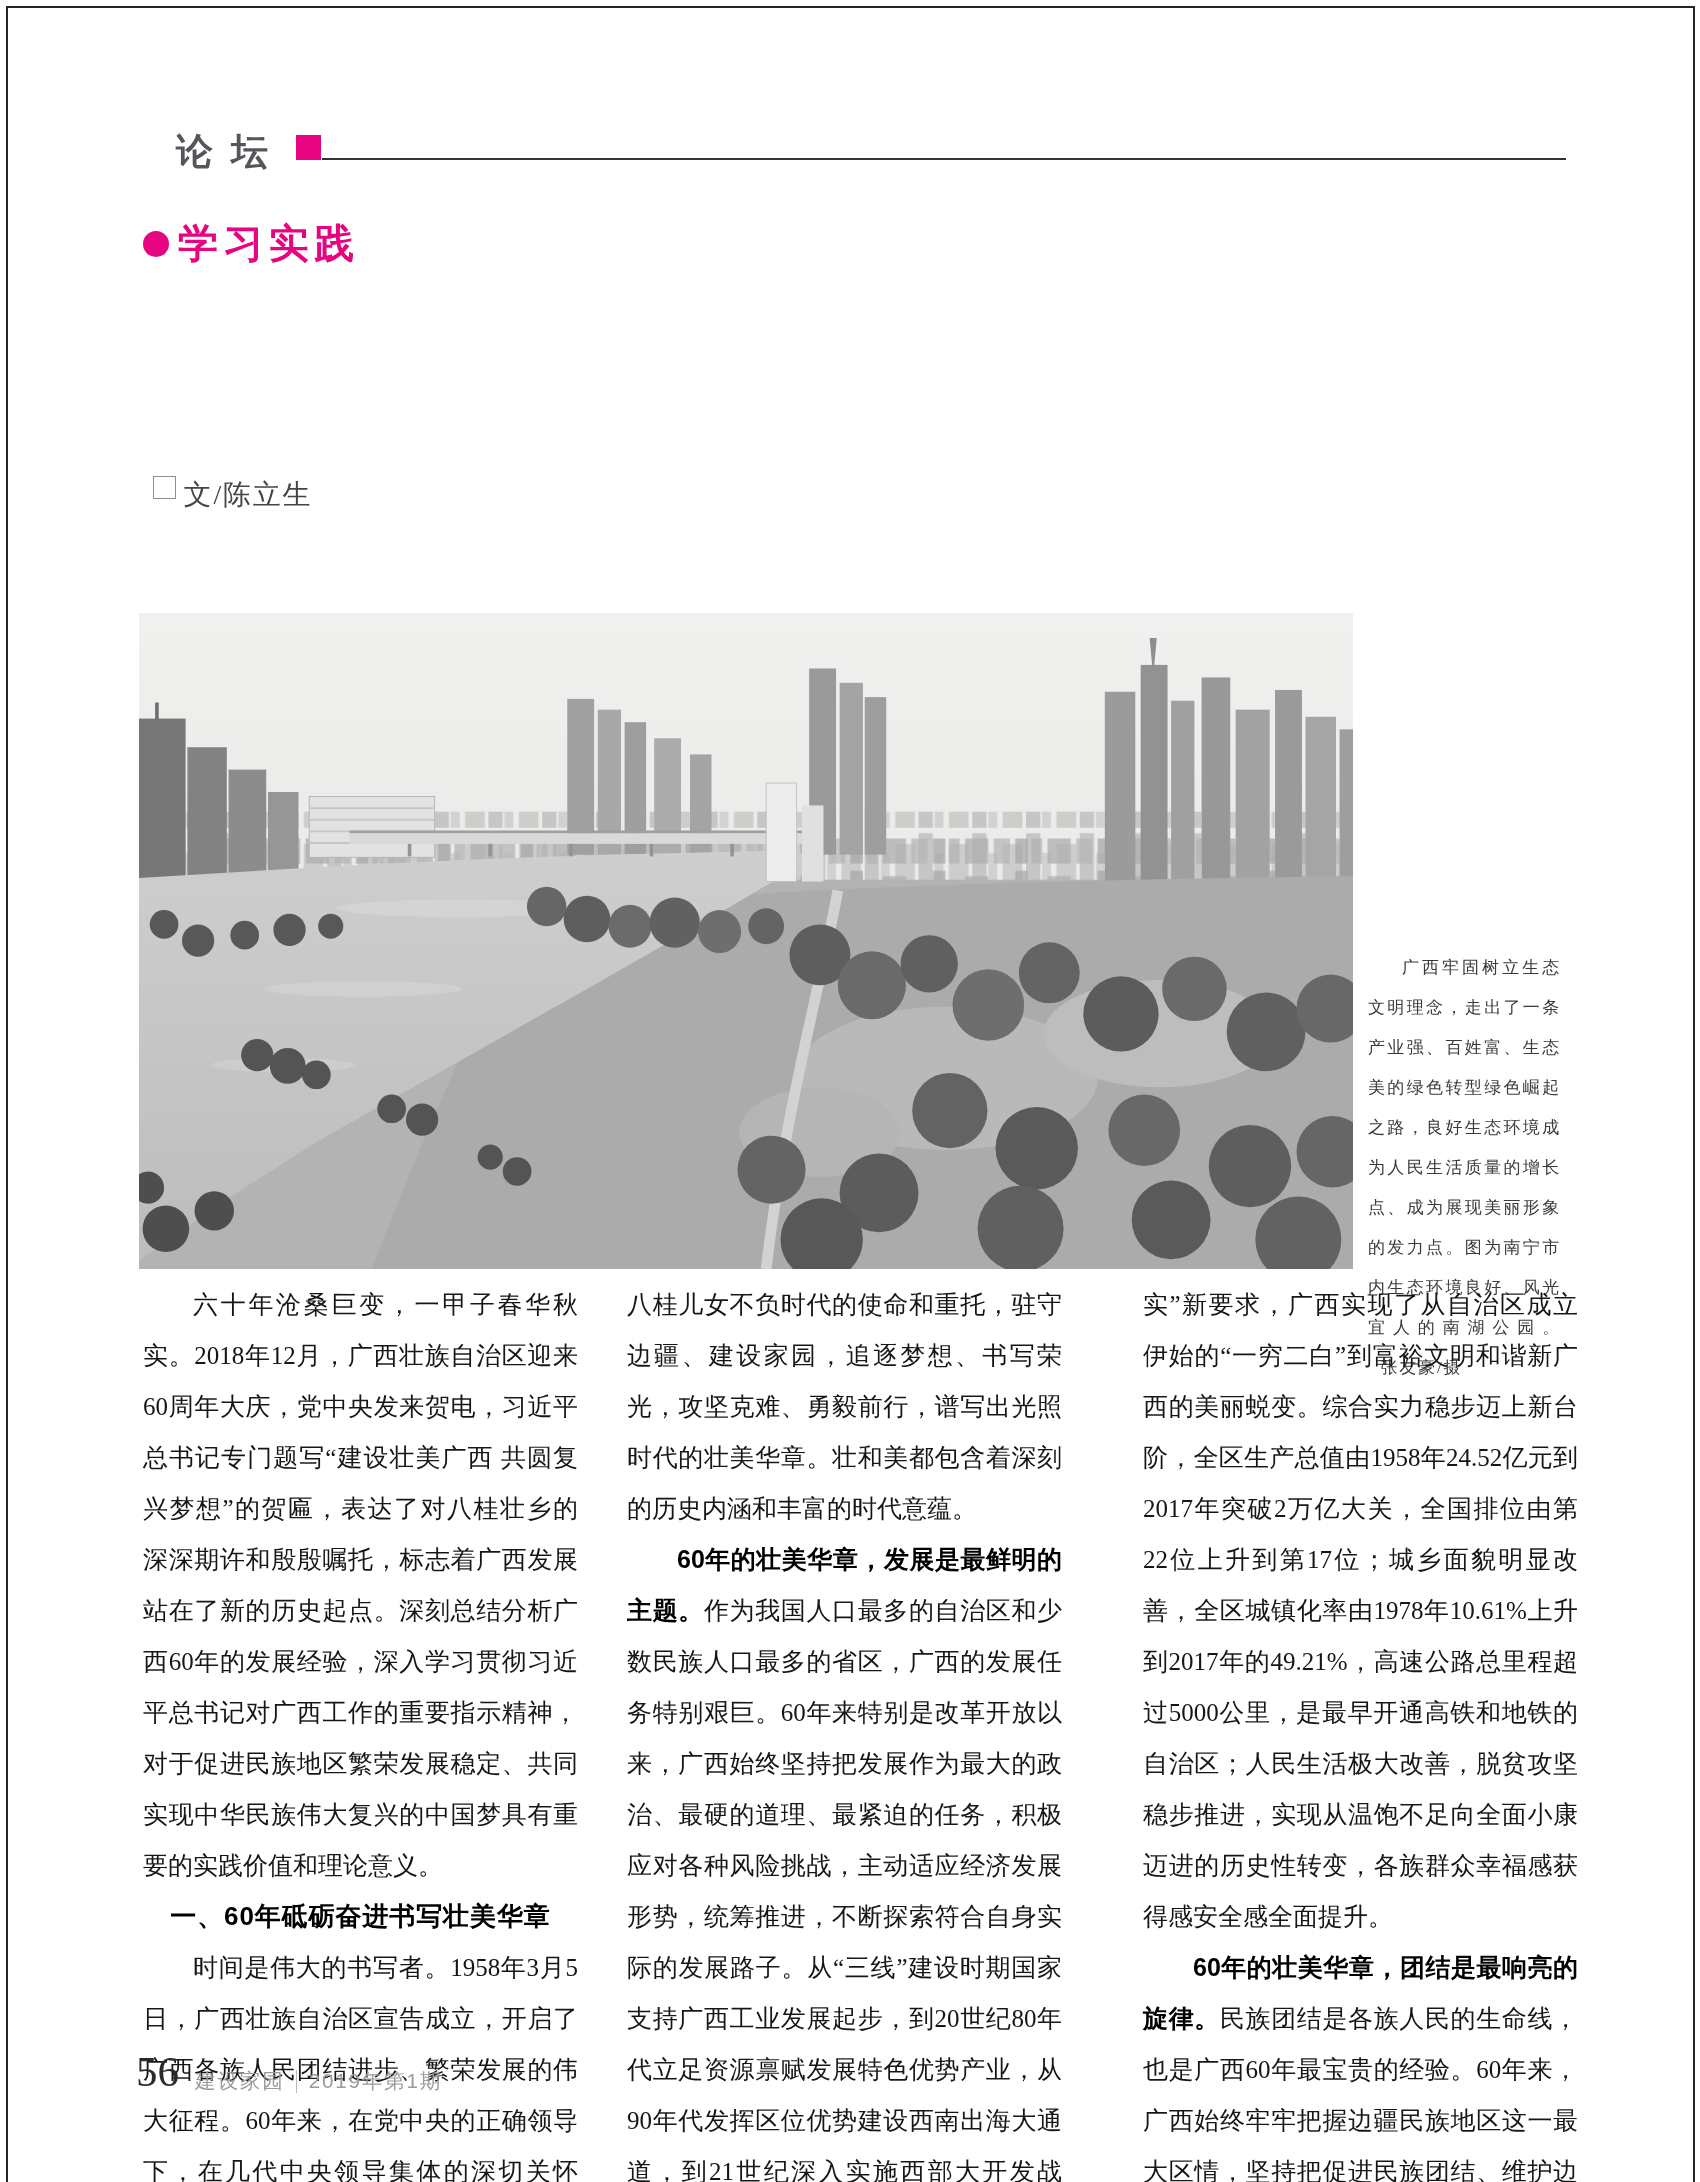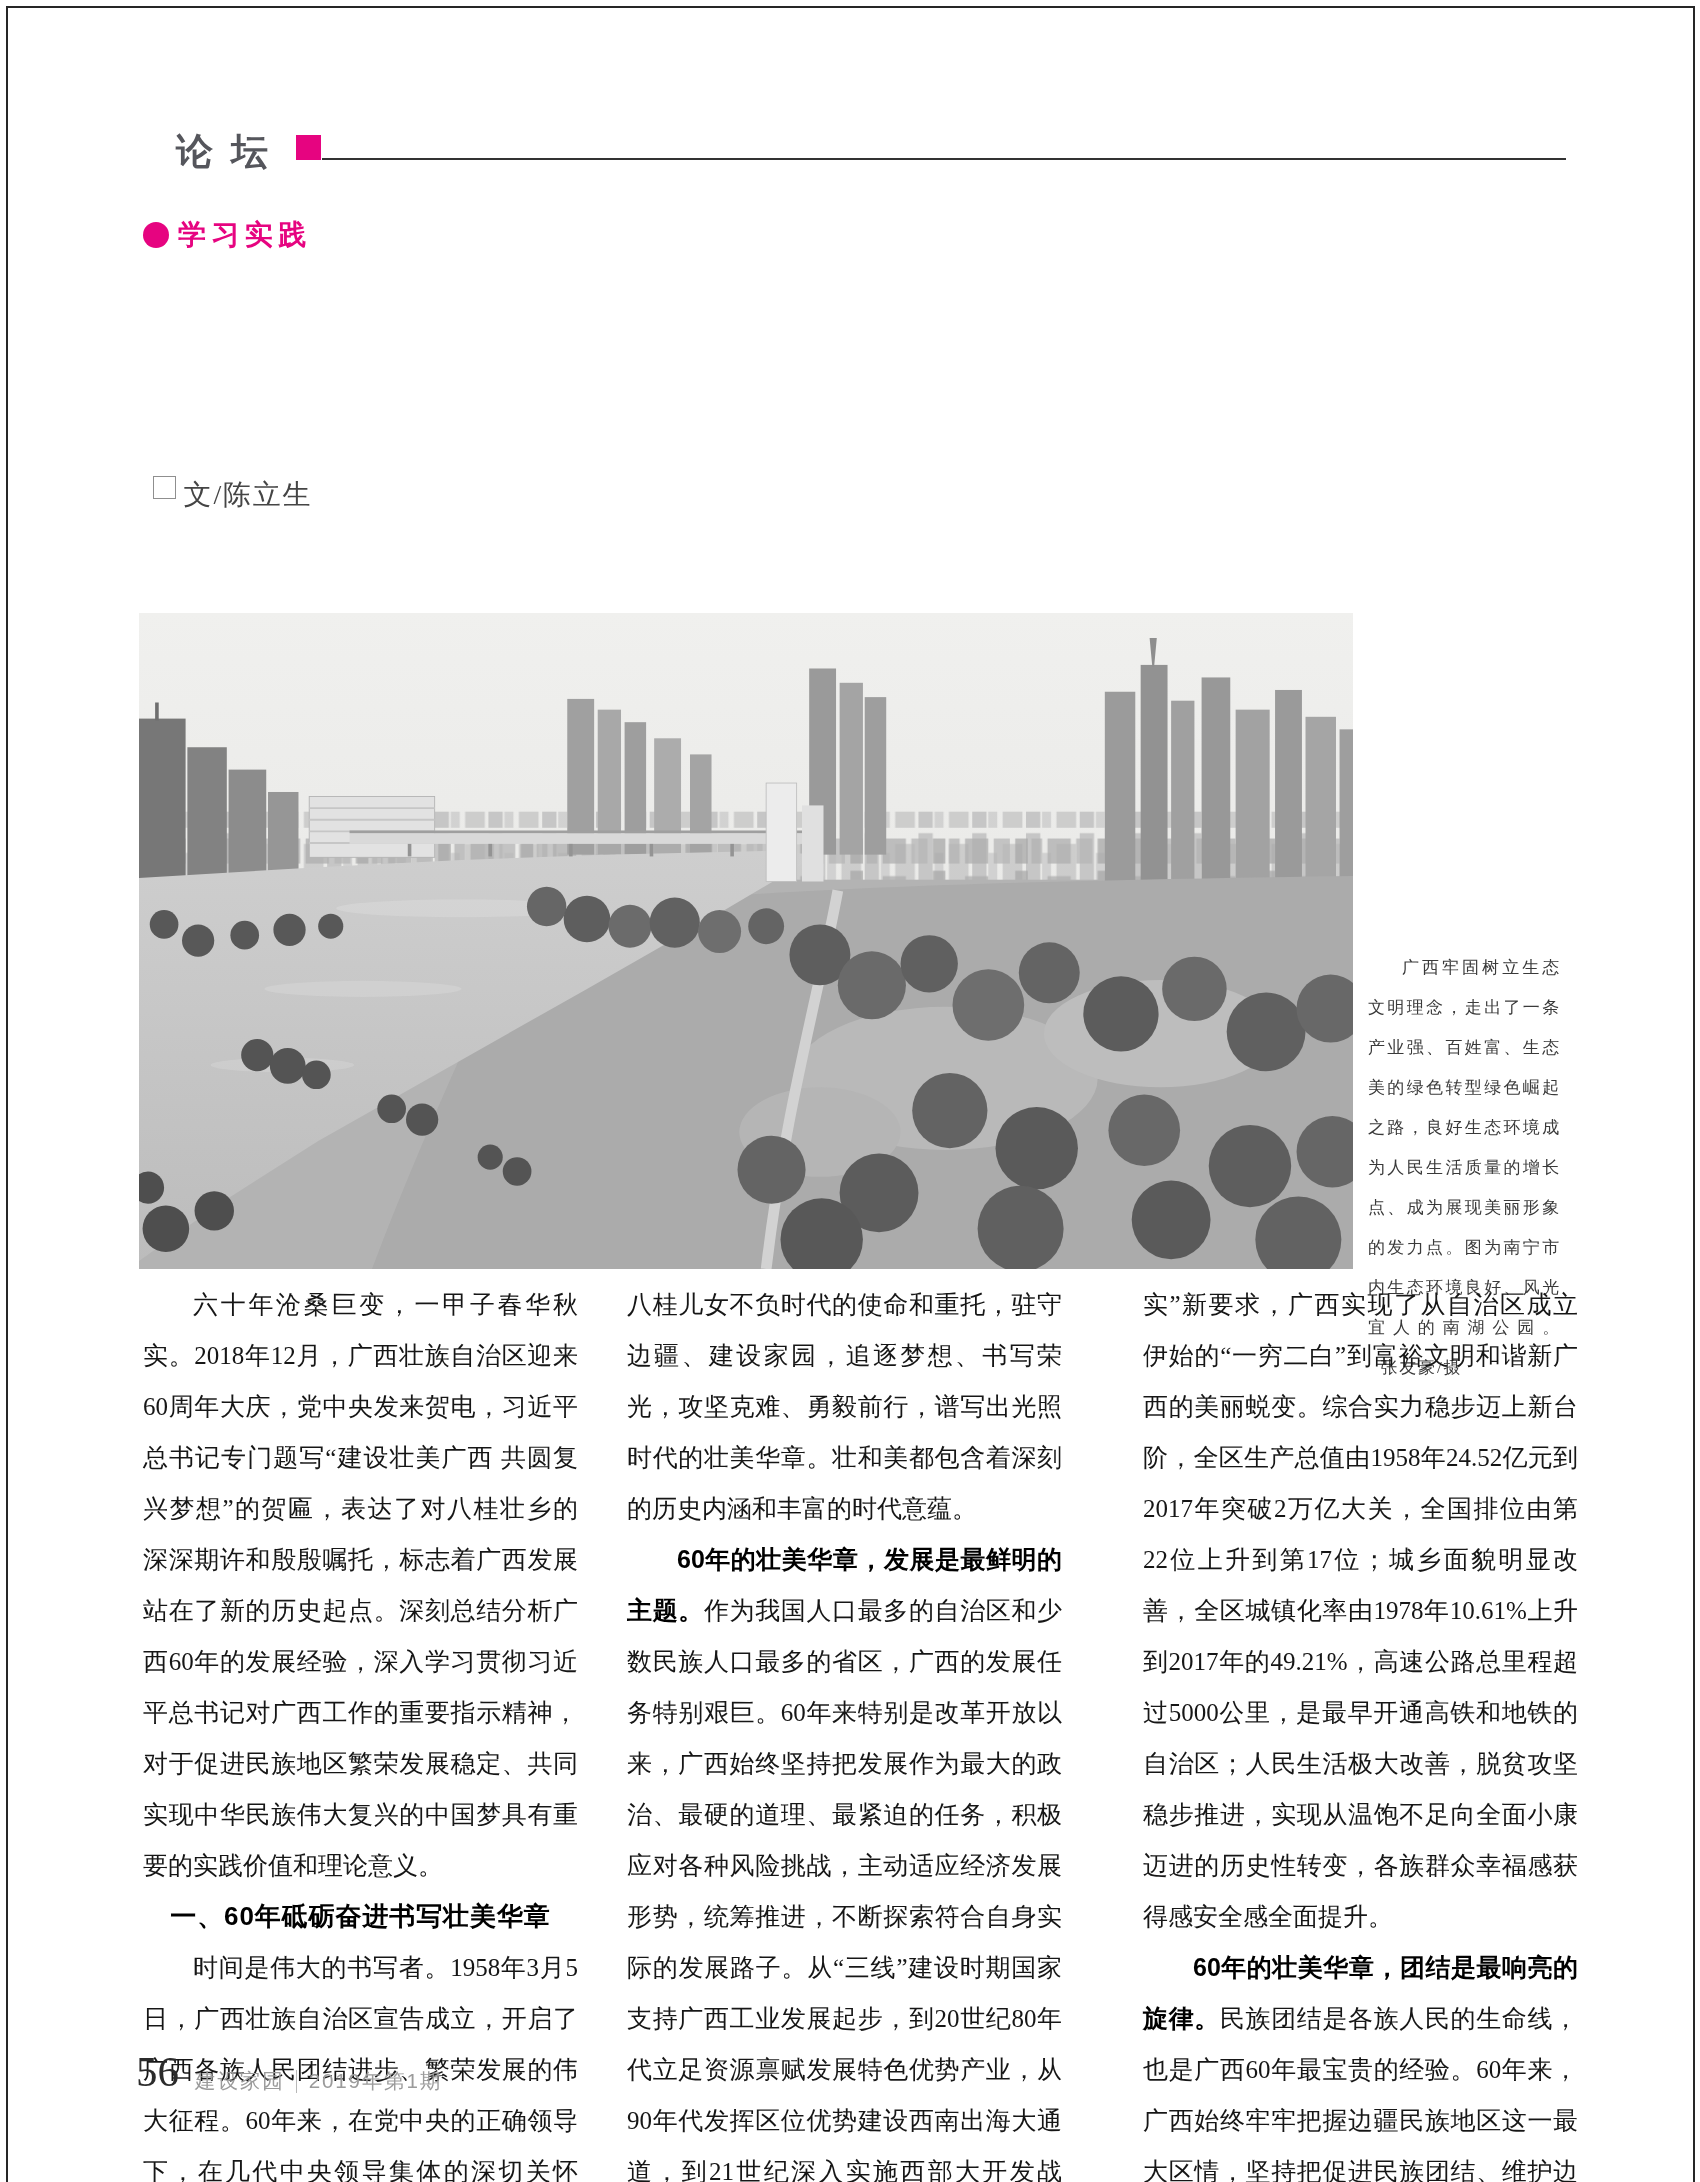--- a/index.html
+++ b/index.html
@@ -21,21 +21,21 @@
     font-family:"Liberation Sans", sans-serif; font-weight:bold;
     font-size:37px; color:#55565c; letter-spacing:18px;
   }
   .accent-square { position:absolute; left:296px; top:135px; width:25px; height:25px; background:var(--accent); }
   .head-rule { position:absolute; left:322px; top:158px; width:1244px; height:1.8px; background:#333; }
 
   .category { position:absolute; left:143px; top:216px; display:flex; align-items:center; }
   .bullet { width:26px; height:26px; border-radius:50%; background:var(--accent); margin-right:9px; }
   .category-label {
     font-family:"Liberation Sans", sans-serif; font-weight:bold;
-    font-size:28px; color:var(--accent); letter-spacing:5.4px;
+    font-size:40px; color:var(--accent); letter-spacing:5.4px;
   }
 
   .article-title {
     position:absolute; left:118px; top:369px;
     font-size:52px; font-weight:bold; color:#e8127f; letter-spacing:0.9px;
   }
 
   .byline {
     position:absolute; left:153px; top:476px; display:flex; align-items:flex-start;
     font-size:28px; color:#454545; letter-spacing:1.8px;

